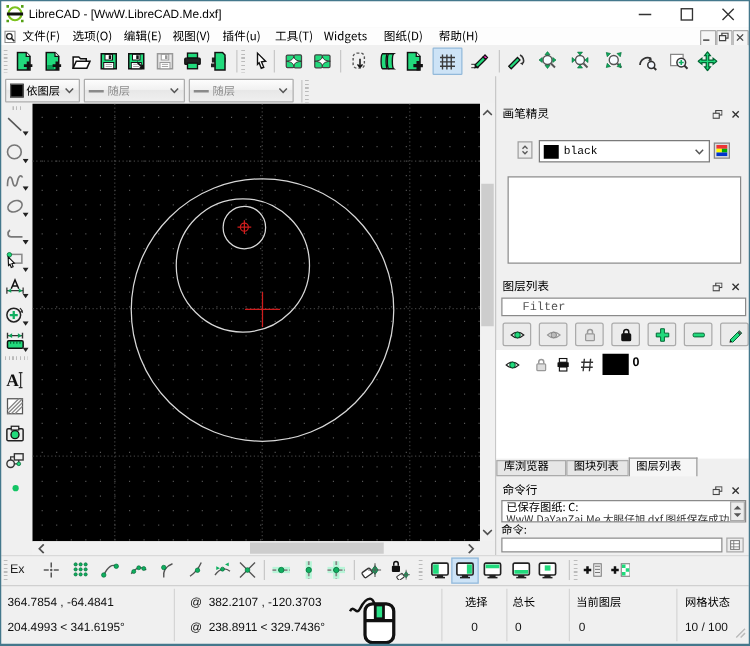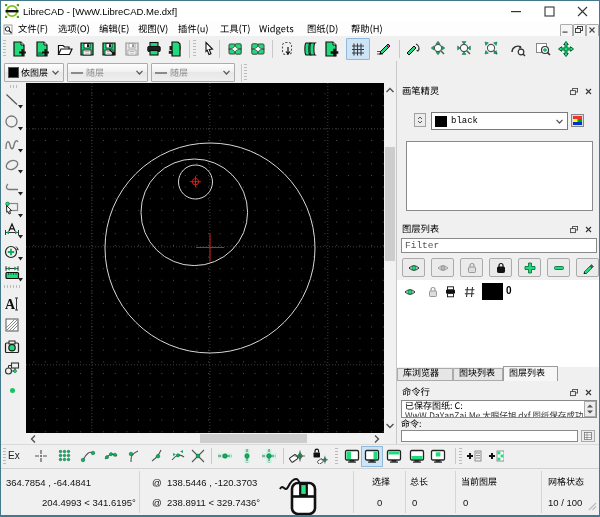--- a/index.html
+++ b/index.html
@@ -466,21 +466,21 @@
     </g>
   </svg>
 <svg style="position:absolute;left:570px;top:225.5px" width="8" height="8" viewBox="0 0 8 8">
     <rect x="2.6" y="0.4" width="5" height="3.6" fill="none" stroke="#444" stroke-width="0.9"></rect>
     <rect x="0.4" y="2.6" width="5" height="4" fill="#f0f0f0" stroke="#444" stroke-width="0.9"></rect>
   </svg>
 <svg style="position:absolute;left:585px;top:226px" width="7" height="7" viewBox="0 0 7 7">
     <path d="M1,1 L6,6 M6,1 L1,6" stroke="#333" stroke-width="1.1"></path>
   </svg>
 <div style="position:absolute;left:401px;top:238px;width:196px;height:15px;background:#fff;border:1px solid #8a8a8a;box-sizing:border-box"></div>
-<div style="position:absolute;left:405px;top:240px;font:400 9.5px 'Liberation Mono',sans-serif;color:#555;white-space:pre;line-height:11.5px;">Filter</div>
+<div style="position:absolute;left:418px;top:240px;font:400 9.5px 'Liberation Mono',sans-serif;color:#555;white-space:pre;line-height:11.5px;">Filter</div>
 <div style="position:absolute;left:402px;top:258px;width:23px;height:19px;background:#ebebeb;border:1px solid #ababab;border-radius:2px;box-sizing:border-box"></div>
 <svg style="position:absolute;left:407.5px;top:261.5px" width="12" height="12" viewBox="0 0 12 12">
     <path d="M1,6 Q6,1.5 11,6 Q6,10.5 1,6 Z" fill="#fff" stroke="#222" stroke-width="1"></path>
     <circle cx="6" cy="6" r="2.2" fill="#21da7c" stroke="#063" stroke-width="0.8"></circle>
   </svg>
 <div style="position:absolute;left:431px;top:258px;width:23px;height:19px;background:#ebebeb;border:1px solid #ababab;border-radius:2px;box-sizing:border-box"></div>
 <svg style="position:absolute;left:436.5px;top:261.5px" width="12" height="12" viewBox="0 0 12 12">
     <path d="M1,6 Q6,1.5 11,6 Q6,10.5 1,6 Z" fill="#eee" stroke="#999" stroke-width="1"></path>
     <circle cx="6" cy="6" r="2.2" fill="#bbb" stroke="#888" stroke-width="0.8"></circle>
   </svg>
@@ -754,23 +754,23 @@
   </svg>
 <svg style="position:absolute;left:488px;top:448px" width="16" height="16" viewBox="0 0 16 16">
     <path d="M1,8 H7 M4,5 V11" stroke="#111" stroke-width="2"></path>
     <rect x="9" y="3" width="7" height="10" fill="#fff" stroke="#777" stroke-width="0.8"></rect>
     <rect x="9.6" y="3.6" width="2.8" height="2.8" fill="#21da7c"></rect>
     <rect x="12.6" y="6.6" width="2.8" height="2.8" fill="#21da7c"></rect>
     <rect x="9.6" y="9.6" width="2.8" height="2.8" fill="#21da7c"></rect>
   </svg>
 <div style="position:absolute;left:1px;top:468px;width:598px;height:47px;background:#f0f0f0;border-top:1px solid #d0d0d0;box-sizing:border-box"></div>
 <div style="position:absolute;left:6px;top:477px;font:400 9.5px 'Liberation Sans',sans-serif;color:#111;white-space:pre;line-height:11.5px;">364.7854 , -64.4841</div>
-<div style="position:absolute;left:6px;top:497px;font:400 9.5px 'Liberation Sans',sans-serif;color:#111;white-space:pre;line-height:11.5px;margin-left:36px;">204.4993 &lt; 341.6195°</div>
+<div style="position:absolute;left:6px;top:497px;font:400 9.5px 'Liberation Sans',sans-serif;color:#111;white-space:pre;line-height:11.5px;">204.4993 &lt; 341.6195°</div>
 <div style="position:absolute;left:139px;top:471px;width:1px;height:42px;background:#d5d5d5"></div>
-<div style="position:absolute;left:152px;top:477px;font:400 9.5px 'Liberation Sans',sans-serif;color:#111;white-space:pre;line-height:11.5px;">@  138.5446 , -120.3703</div>
+<div style="position:absolute;left:152px;top:477px;font:400 9.5px 'Liberation Sans',sans-serif;color:#111;white-space:pre;line-height:11.5px;">@  382.2107 , -120.3703</div>
 <div style="position:absolute;left:152px;top:497px;font:400 9.5px 'Liberation Sans',sans-serif;color:#111;white-space:pre;line-height:11.5px;">@  238.8911 &lt; 329.7436°</div>
 <svg style="position:absolute;left:279px;top:468px" width="38" height="48" viewBox="0 0 38 48">
     <path d="M1,21 C4,15 6,25 9,19 C11,15 14,11 17,11 C19,11 20,13 21,16" fill="none" stroke="#111" stroke-width="2"></path>
 <rect x="13" y="15" width="23" height="31" rx="6" fill="#fff" stroke="#111" stroke-width="2.6"></rect>
 <line x1="13" y1="28.5" x2="36" y2="28.5" stroke="#111" stroke-width="2.6"></line>
 <rect x="21.2" y="16" width="6.6" height="11" fill="#2ae288" stroke="#111" stroke-width="2.2"></rect>
   </svg>
 <div style="position:absolute;left:353px;top:471px;width:1px;height:42px;background:#d5d5d5"></div>
 <svg class="zh " style="position:absolute;left:372px;top:477px" width="19" height="11" viewBox="0 0 2111.1111111111113 1222.2222222222224">
     <g transform="translate(0,880.0000000000001) scale(1,-1)" fill="#000">

